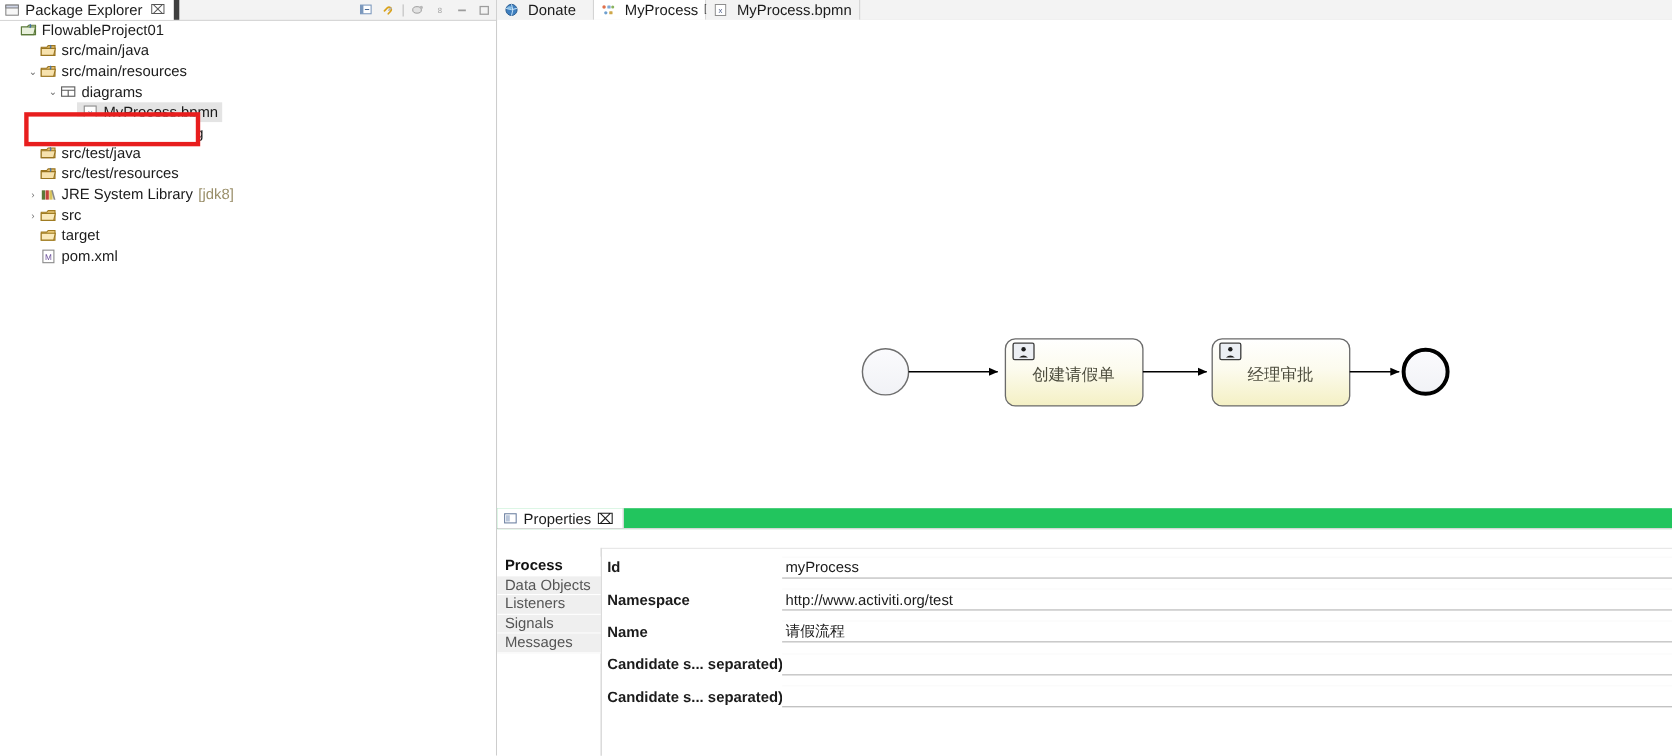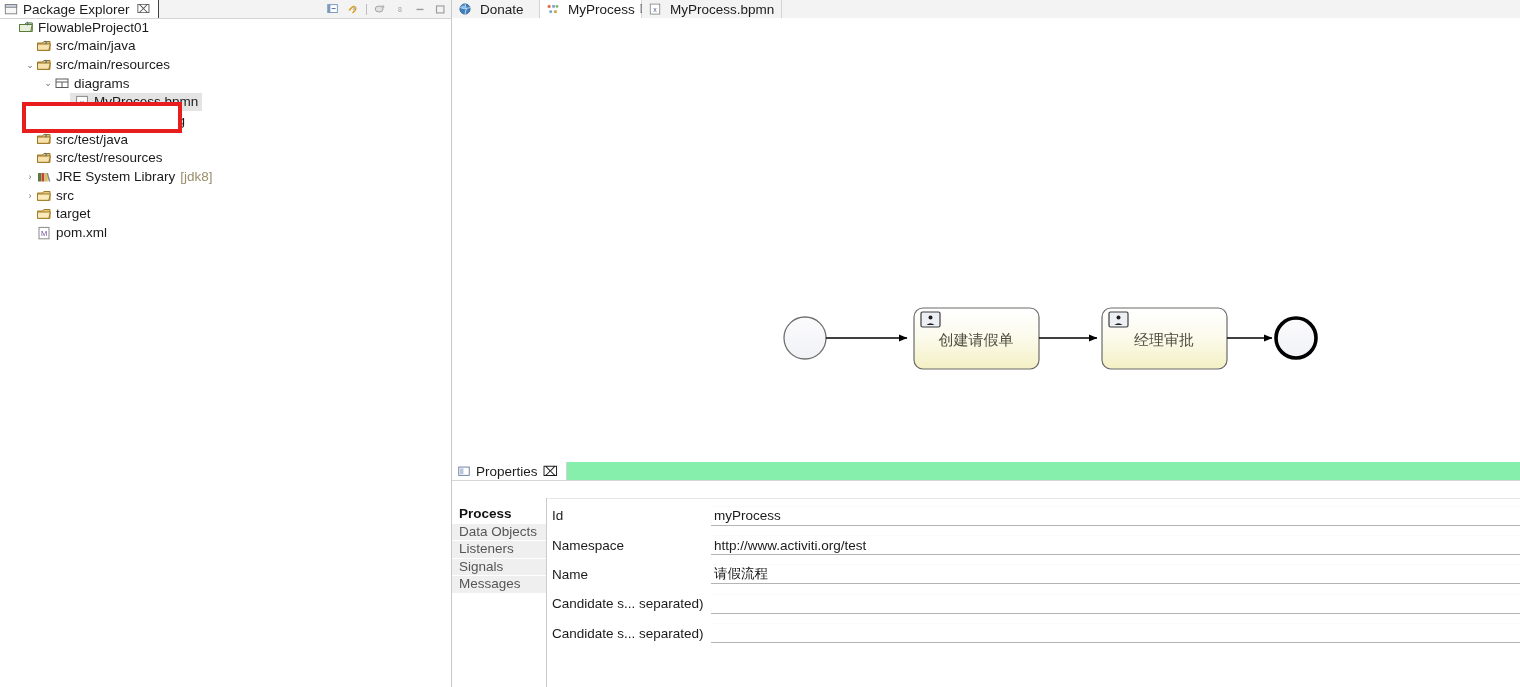--- a/index.html
+++ b/index.html
@@ -29,21 +29,21 @@
     height: 18px;
     background: #f3f3f3;
     border-bottom: 1px solid #d4d4d4;
   }
   .view-tab {
     position: absolute; left: 0; top: 0;
     height: 18px;
     padding: 0 8px 0 4px;
     display: flex; align-items: center; gap: 5px;
     background: #ffffff;
-    border-right: 1px solid #404040;
+    border-right: 5px solid #404040;
     font-size: 13.5px;
     color: #1b1b1b;
   }
   .view-tab .close-x {
     font-size: 12px; color: #555; line-height: 1;
     margin-left: 2px;
   }
   .tb-icons {
     position: absolute; right: 4px; top: 0;
     height: 18px;
@@ -131,21 +131,21 @@
 
   
   #props {
     position: absolute; left: 0; top: 462px;
     width: 1068px; height: 225px;
     background: #ffffff;
   }
   #props-tabbar {
     position: relative;
     height: 18px;
-    background: #86efac;
+    background: #22c55e;
     border-bottom: 1px solid #d6d6d6;
   }
   #props-tab {
     position: absolute; left: 0; top: 0;
     height: 18px;
     background: #ffffff;
     border-right: 1px solid #d4d4d4;
     display: flex; align-items: center; gap: 5px;
     padding: 0 8px 0 5px;
     font-size: 13.5px; color: #1b1b1b;
@@ -191,20 +191,21 @@
     align-items: center;
   }
   .pflabel {
     width: 164px;
     flex: 0 0 164px;
     padding-left: 5px;
     font-size: 13.5px;
     color: #1b1b1b;
     box-sizing: border-box;
     white-space: nowrap;
+    font-weight: bold;
   }
   .pfinput {
     flex: 1 1 auto;
     height: 20px;
     background: #ffffff;
     border: none;
     border-bottom: 1px solid #b4b4b4;
     border-top: 1px solid #fafafa;
     font-size: 13.5px;
     color: #1b1b1b;

